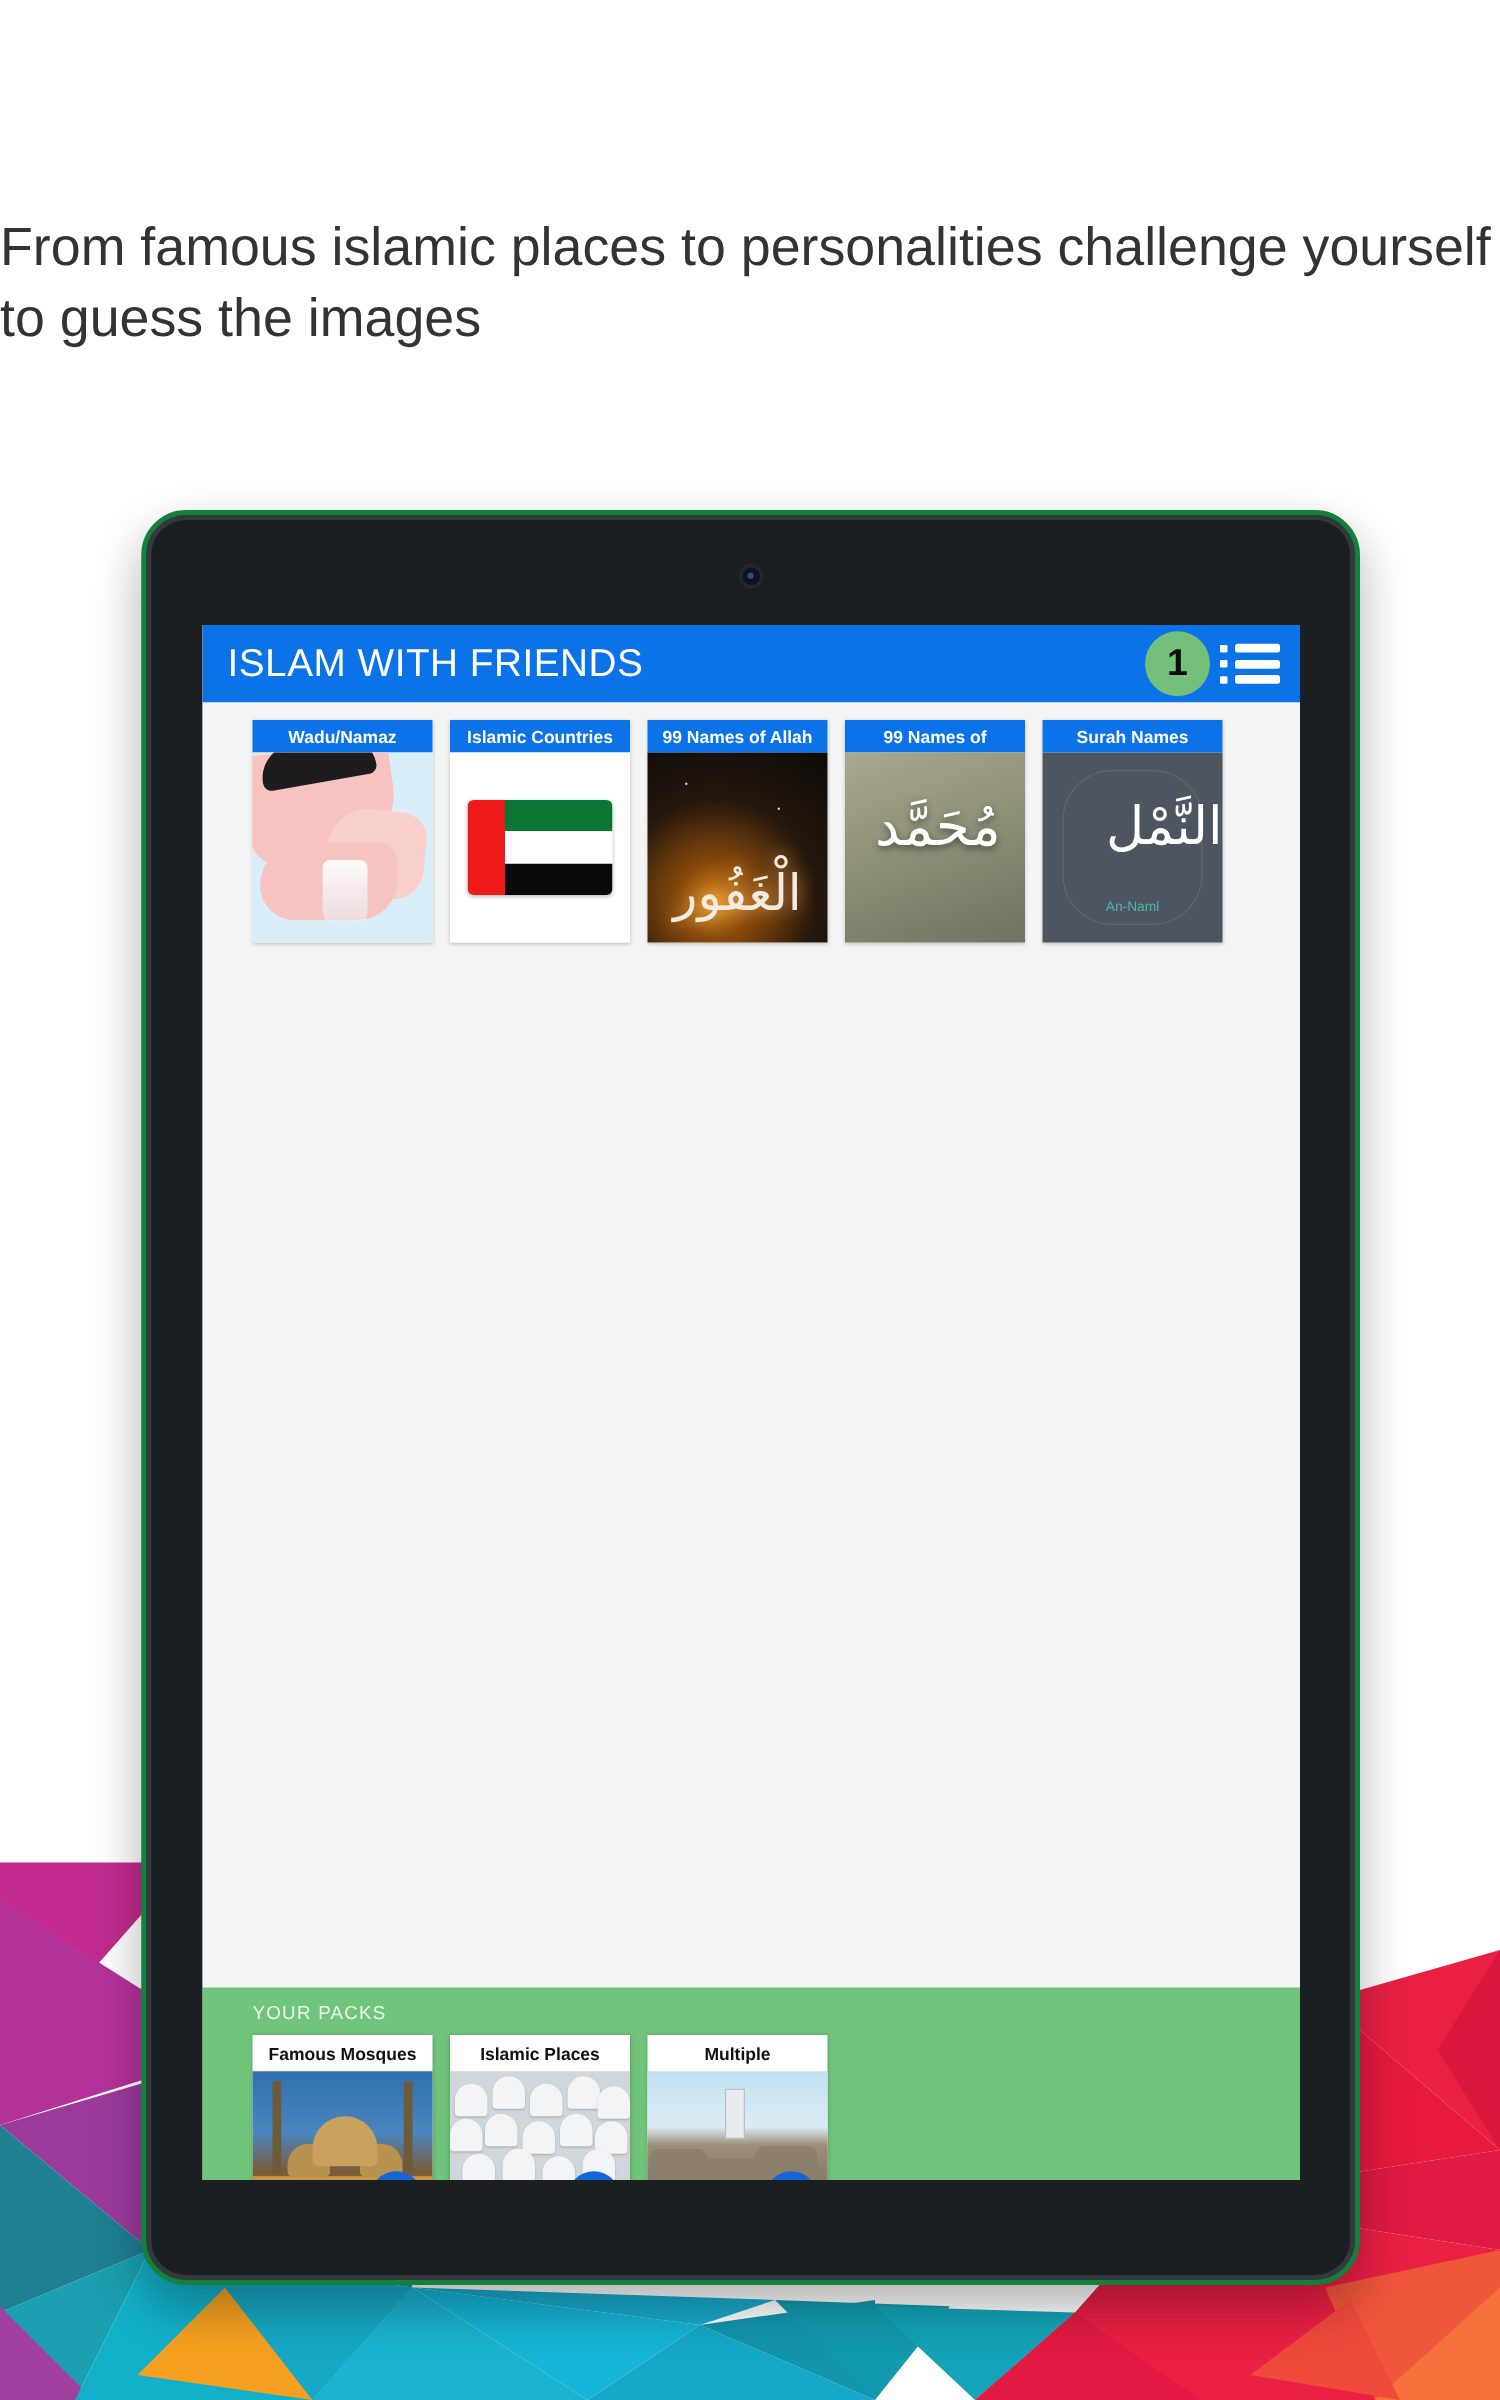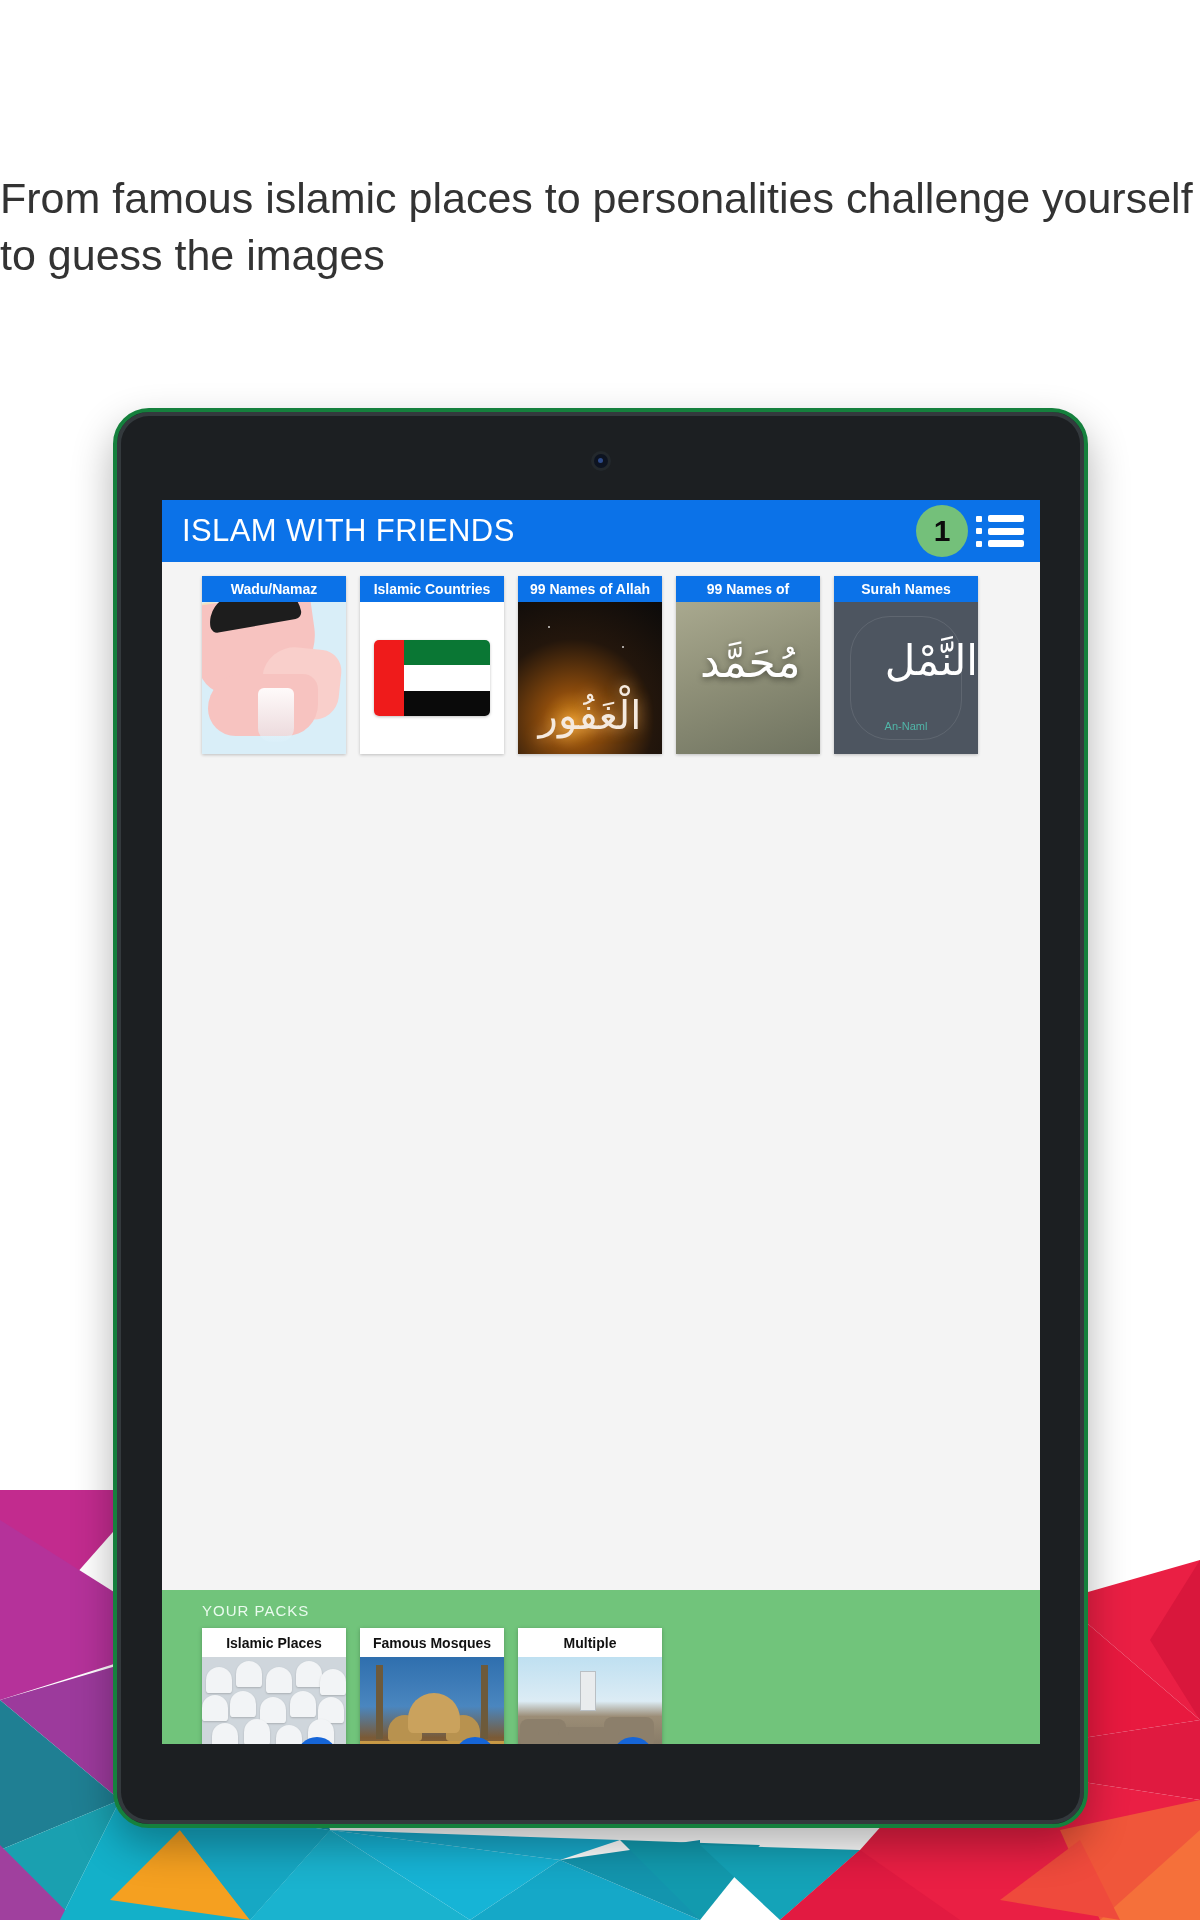--- a/index.html
+++ b/index.html
@@ -279,20 +279,33 @@
               <div class="translit">An-Naml</div>
             </div>
           </div>
 
         </div>
       </div>
 
       <div class="packs">
         <div class="packs-label">YOUR PACKS</div>
         <div class="pack-row">
+
+          <div class="pack-card">
+            <div class="pack-head">Famous Mosques</div>
+            <div class="pack-img p-mosque">
+              <span class="min1"></span>
+                <span class="min2"></span>
+              <span class="dome2"></span>
+                <span class="dome3"></span>
+                <span class="dome"></span>
+              <span class="base"></span>
+              <div class="pack-badge">2</div>
+            </div>
+          </div>
 
           <div class="pack-card">
             <div class="pack-head">Islamic Places</div>
             <div class="pack-img p-domes">
               <span class="d" style="left:4px;top:10px"></span>
                 <span class="d" style="left:34px;top:4px"></span>
               <span class="d" style="left:64px;top:10px"></span>
                 <span class="d" style="left:94px;top:4px"></span>
               <span class="d" style="left:118px;top:12px"></span>
               <span class="d" style="left:0px;top:38px"></span>
@@ -302,33 +315,20 @@
               <span class="d" style="left:116px;top:40px"></span>
               <span class="d" style="left:10px;top:66px"></span>
                 <span class="d" style="left:42px;top:62px"></span>
               <span class="d" style="left:74px;top:68px"></span>
                 <span class="d" style="left:106px;top:62px"></span>
 
               <div class="pack-badge">1</div>
             </div>
           </div>
 
-          <div class="pack-card">
-            <div class="pack-head">Famous Mosques</div>
-            <div class="pack-img p-mosque">
-              <span class="min1"></span>
-                <span class="min2"></span>
-              <span class="dome2"></span>
-                <span class="dome3"></span>
-                <span class="dome"></span>
-              <span class="base"></span>
-              <div class="pack-badge">2</div>
-            </div>
-          </div>
-
 
           <div class="pack-card">
             <div class="pack-head">Multiple</div>
             <div class="pack-img p-rocks">
               <span class="tower"></span>
               <span class="ground"></span>
               <span class="r" style="left:2px;top:62px;width:46px;height:30px"></span>
               <span class="r" style="left:40px;top:70px;width:52px;height:28px"></span>
               <span class="r" style="left:86px;top:60px;width:50px;height:32px"></span>
 

